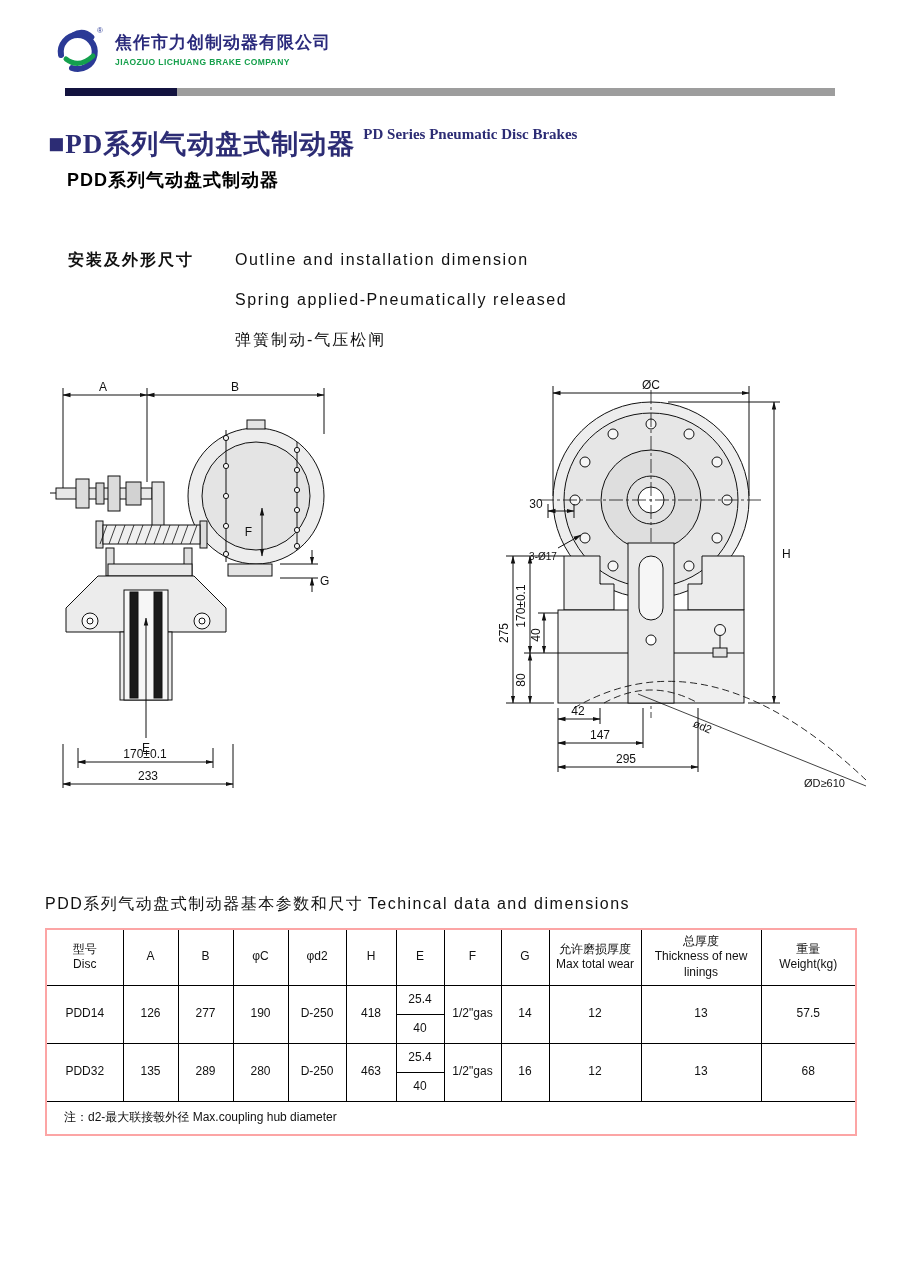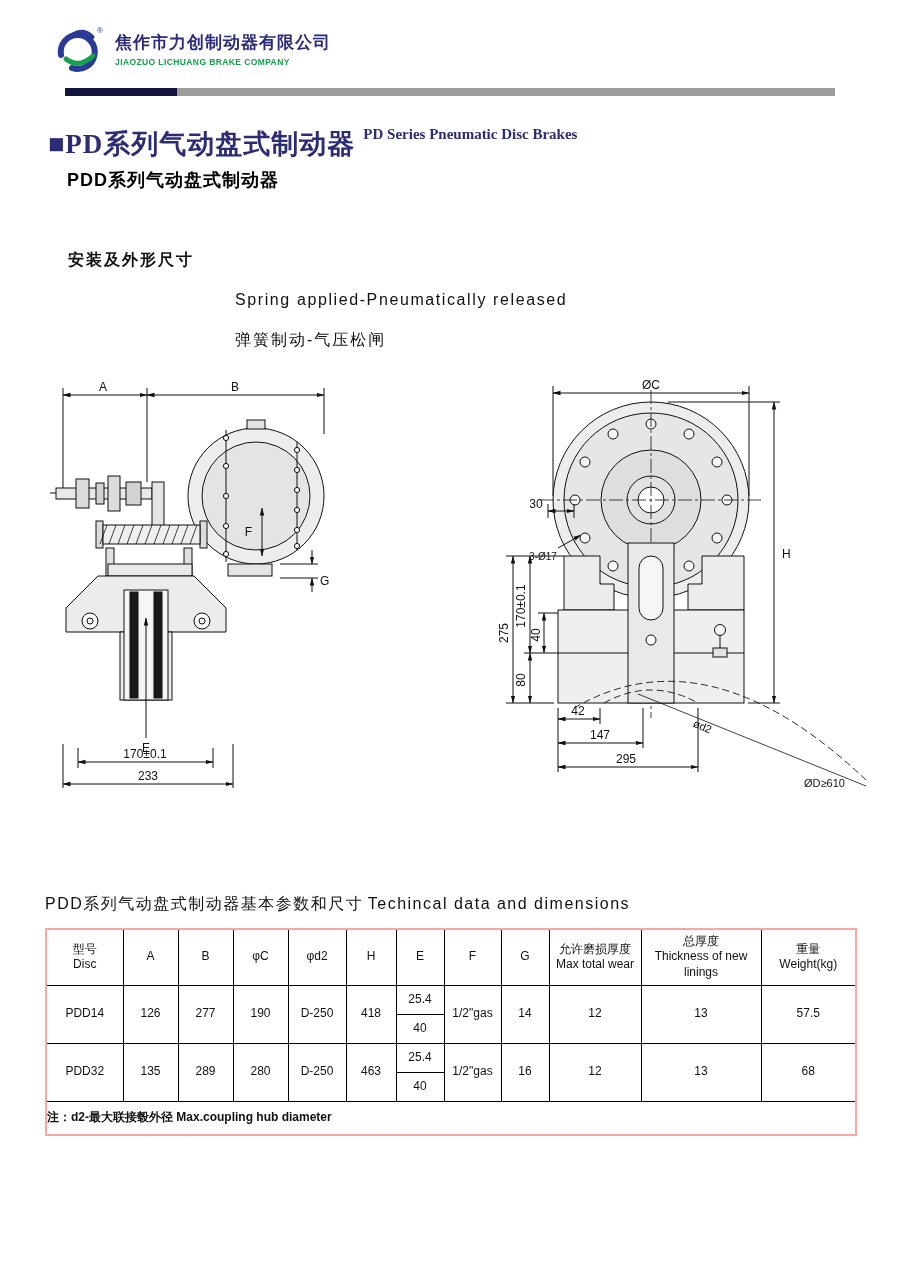--- a/index.html
+++ b/index.html
@@ -38,21 +38,21 @@
   
   .table-title{position:absolute;left:45px;top:894px;font-size:16px;}
   .tt-cn{letter-spacing:1.5px;}
   .tt-en{letter-spacing:1.5px;}
   table.spec{position:absolute;left:45px;top:928px;width:810px;border-collapse:collapse;
              table-layout:fixed;font-size:12px;border:2px solid #fca5a5;}
   .spec th,.spec td{border:1px solid #000;text-align:center;vertical-align:middle;
                     font-weight:normal;padding:1px 2px;line-height:1.3;}
   .spec thead tr{height:56px;}
   .spec tbody tr{height:29px;}
-  .spec td.note{text-align:left;padding-left:0;height:30px;font-weight:bold;}
+  .spec td.note{text-align:left;padding-left:17px;height:30px;}
 
   
   .footer{position:absolute;left:62px;top:1146px;width:146px;border-bottom:2px solid #000;padding-bottom:4px;}
   .footer-line{display:flex;align-items:flex-end;gap:3px;}
   .pagenum{font-family:"Liberation Serif","DejaVu Serif",serif;font-size:37px;font-weight:bold;line-height:0.8;}
   .pageslash{font-family:"Liberation Serif","DejaVu Serif",serif;font-size:30px;line-height:0.85;}
   .footer-labels{display:flex;flex-direction:column;line-height:1;}
   .f-cn{font-size:15px;font-weight:bold;letter-spacing:2px;}
   .f-en{font-size:7px;margin-top:1px;}
 </style>
@@ -81,20 +81,21 @@
 
   <div class="title-row">
     <span class="title-cn">■PD系列气动盘式制动器</span>
     <span class="title-en">PD Series Pneumatic Disc Brakes</span>
   </div>
   <div class="subtitle">PDD系列气动盘式制动器</div>
 
   <div class="intro">
     <div class="intro-row">
       <span class="intro-label">安装及外形尺寸</span>
+      <span class="intro-en">Outline and installation dimension</span>
     </div>
     <div class="intro-sub en">Spring applied-Pneumatically released</div>
     <div class="intro-sub">弹簧制动-气压松闸</div>
   </div>
 
   <svg class="drawing-left" width="300" height="420" viewBox="0 0 300 420">
     <defs>
       <marker id="arL" viewBox="0 0 8 6" refX="7.5" refY="3" markerWidth="8" markerHeight="6" orient="auto-start-reverse">
         <path d="M0,0.8 L8,3 L0,5.2 Z" fill="#111"></path>
       </marker>

